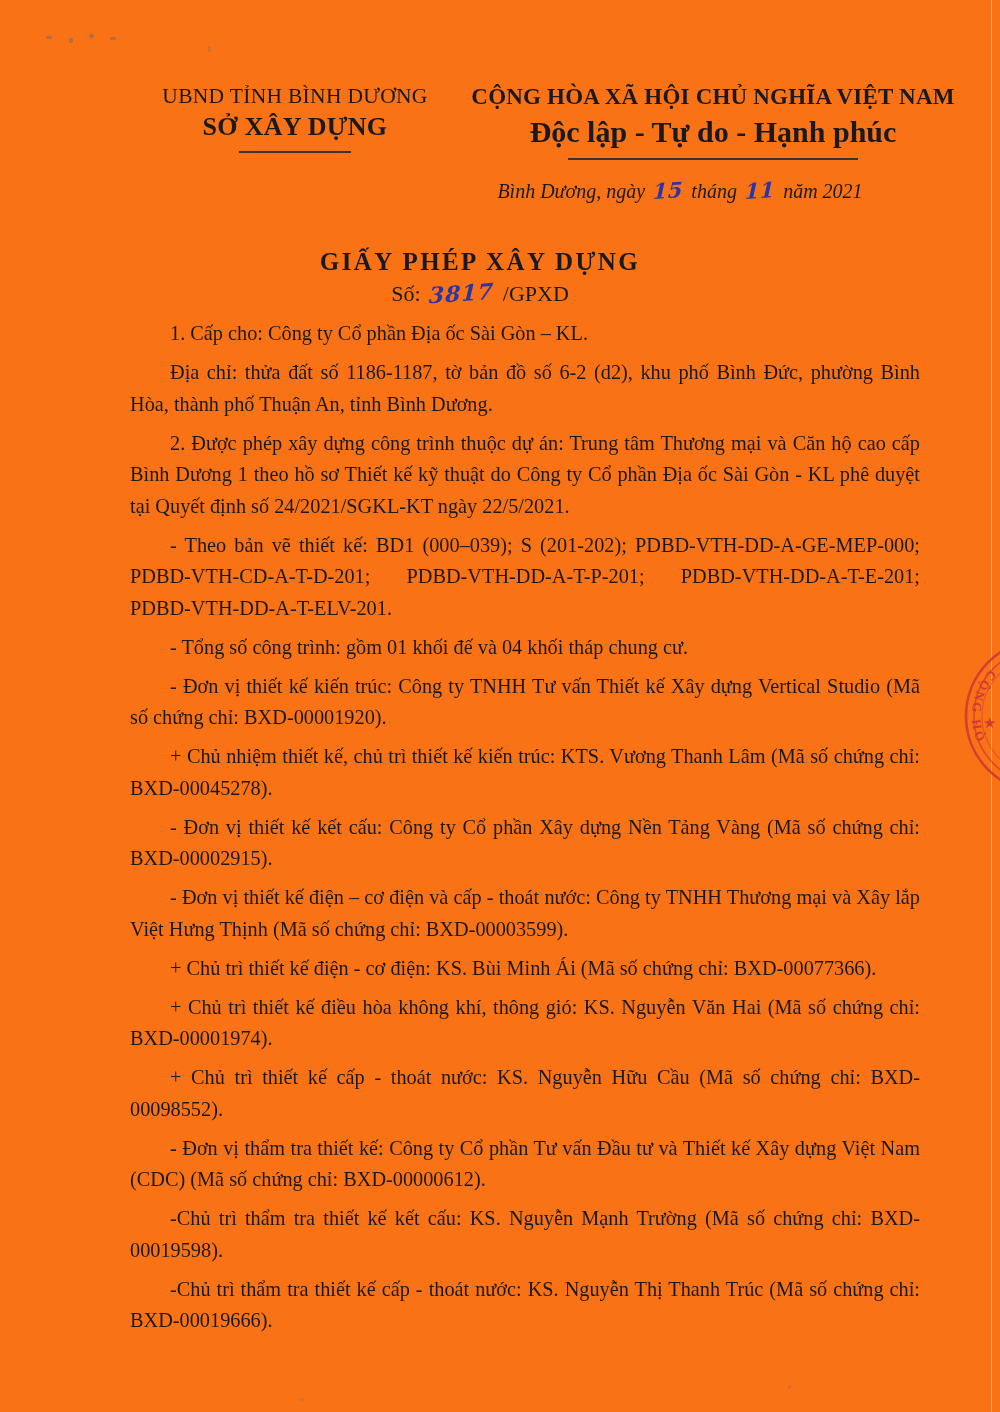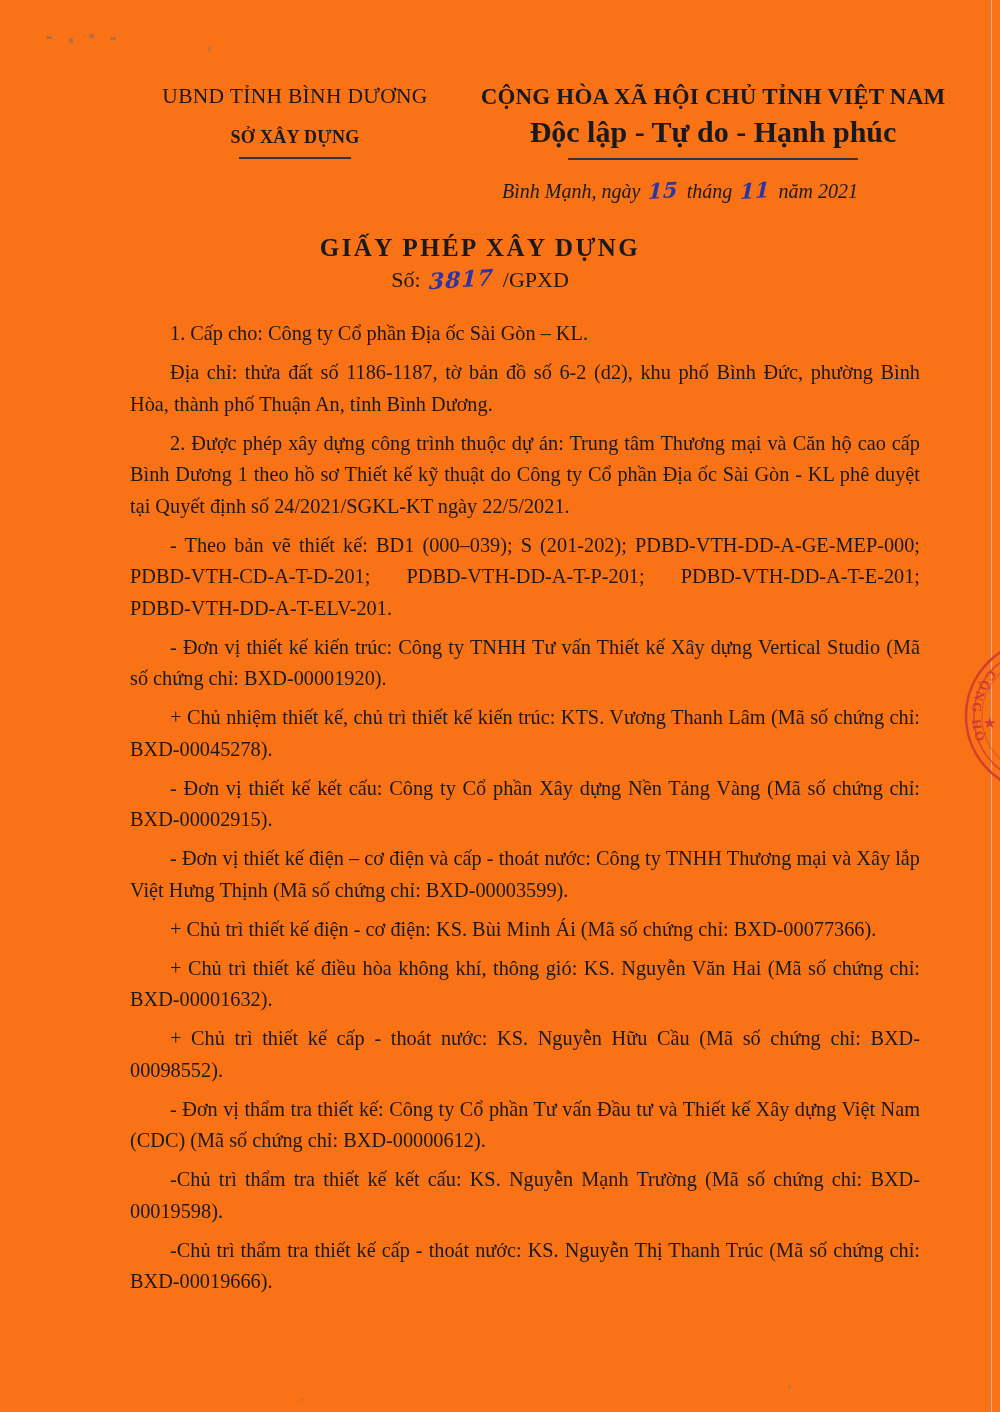--- a/index.html
+++ b/index.html
@@ -56,24 +56,24 @@
     flex: 1;
     text-align: center;
     padding-left: 6px;
   }
   .org-line1 {
     font-size: 21.5px;
     letter-spacing: .3px;
     white-space: nowrap;
   }
   .org-line2 {
-    font-size: 18px;
+    font-size: 26px;
     font-weight: bold;
     letter-spacing: .3px;
-    margin-top: 18px;
+    margin-top: 3px;
   }
   .nation-line1 {
     font-size: 23px;
     font-weight: bold;
     letter-spacing: .2px;
     white-space: nowrap;
   }
   .nation-line2 {
     font-size: 30px;
     font-weight: bold;
@@ -106,21 +106,21 @@
     font-size: 21px;
     letter-spacing: .5px;
     display: inline-block;
     transform: rotate(-4deg) skewX(-6deg);
     padding: 0 3px;
   }
 
   
   .title-block {
     position: absolute;
-    top: 234px;
+    top: 248px;
     left: 0;
     width: 960px;
     text-align: center;
   }
   .doc-title {
     font-size: 25px;
     font-weight: bold;
     letter-spacing: 2.4px;
   }
   .doc-number {
@@ -175,54 +175,55 @@
 
   <div class="scan-line-right"></div>
 
   <div class="header">
     <div class="header-left">
       <div class="org-line1">UBND TỈNH BÌNH DƯƠNG</div>
       <div class="org-line2">SỞ XÂY DỰNG</div>
       <div class="rule rule-left"></div>
     </div>
     <div class="header-right">
-      <div class="nation-line1">CỘNG HÒA XÃ HỘI CHỦ TỈNH VIỆT NAM</div>
+      <div class="nation-line1">CỘNG HÒA XÃ HỘI CHỦ NGHĨA VIỆT NAM</div>
       <div class="nation-line2">Độc lập - Tự do - Hạnh phúc</div>
       <div class="rule rule-right"></div>
     </div>
   </div>
 
   <div class="dateline">
-    <span>Bình Mạnh, ngày</span>
+    <span>Bình Dương, ngày</span>
     <span class="hand">15</span>
     <span>tháng</span>
     <span class="hand">11</span>
     <span>năm 2021</span>
   </div>
 
   <div class="title-block">
     <div class="doc-title">GIẤY PHÉP XÂY DỰNG</div>
     <div class="doc-number">
       <span>Số:</span>
       <span class="hand">3817</span>
       <span>/GPXD</span>
     </div>
   </div>
 
   <div class="body">
     <p class="para">1. Cấp cho: Công ty Cổ phần Địa ốc Sài Gòn – KL.</p>
     <p class="para">Địa chỉ: thửa đất số 1186-1187, tờ bản đồ số 6-2 (d2), khu phố Bình Đức, phường Bình Hòa, thành phố Thuận An, tỉnh Bình Dương.</p>
     <p class="para">2. Được phép xây dựng công trình thuộc dự án: Trung tâm Thương mại và Căn hộ cao cấp Bình Dương 1 theo hồ sơ Thiết kế kỹ thuật do Công ty Cổ phần Địa ốc Sài Gòn - KL phê duyệt tại Quyết định số 24/2021/SGKL-KT ngày 22/5/2021.</p>
     <p class="para">- Theo bản vẽ thiết kế: BD1 (000–039); S (201-202); PDBD-VTH-DD-A-GE-MEP-000; PDBD-VTH-CD-A-T-D-201; PDBD-VTH-DD-A-T-P-201; PDBD-VTH-DD-A-T-E-201; PDBD-VTH-DD-A-T-ELV-201.</p>
+    <p class="para">- Tổng số công trình: gồm 01 khối đế và 04 khối tháp chung cư.</p>
     <p class="para">- Đơn vị thiết kế kiến trúc: Công ty TNHH Tư vấn Thiết kế Xây dựng Vertical Studio (Mã số chứng chỉ: BXD-00001920).</p>
     <p class="para">+ Chủ nhiệm thiết kế, chủ trì thiết kế kiến trúc: KTS. Vương Thanh Lâm (Mã số chứng chỉ: BXD-00045278).</p>
     <p class="para">- Đơn vị thiết kế kết cấu: Công ty Cổ phần Xây dựng Nền Tảng Vàng (Mã số chứng chỉ: BXD-00002915).</p>
     <p class="para">- Đơn vị thiết kế điện – cơ điện và cấp - thoát nước: Công ty TNHH Thương mại và Xây lắp Việt Hưng Thịnh (Mã số chứng chỉ: BXD-00003599).</p>
     <p class="para">+ Chủ trì thiết kế điện - cơ điện: KS. Bùi Minh Ái (Mã số chứng chỉ: BXD-00077366).</p>
-    <p class="para">+ Chủ trì thiết kế điều hòa không khí, thông gió: KS. Nguyễn Văn Hai (Mã số chứng chỉ: BXD-00001632).</p>
+    <p class="para">+ Chủ trì thiết kế điều hòa không khí, thông gió: KS. Nguyễn Văn Hai (Mã số chứng chỉ: BXD-00001974).</p>
     <p class="para">+ Chủ trì thiết kế cấp - thoát nước: KS. Nguyễn Hữu Cầu (Mã số chứng chỉ: BXD-00098552).</p>
     <p class="para">- Đơn vị thẩm tra thiết kế: Công ty Cổ phần Tư vấn Đầu tư và Thiết kế Xây dựng Việt Nam (CDC) (Mã số chứng chỉ: BXD-00000612).</p>
     <p class="para">-Chủ trì thẩm tra thiết kế kết cấu: KS. Nguyễn Mạnh Trường (Mã số chứng chỉ: BXD-00019598).</p>
     <p class="para">-Chủ trì thẩm tra thiết kế cấp - thoát nước: KS. Nguyễn Thị Thanh Trúc (Mã số chứng chỉ: BXD-00019666).</p>
 
   </div>
 
   <div class="stamp">
     <svg width="160" height="160" viewBox="0 0 160 160" aria-hidden="true">
       <defs>

